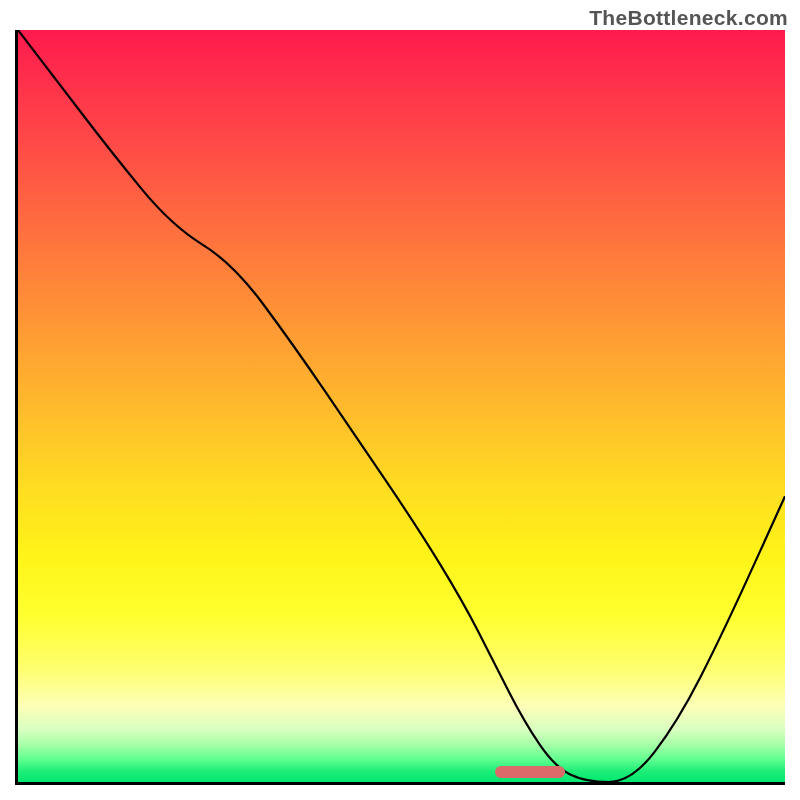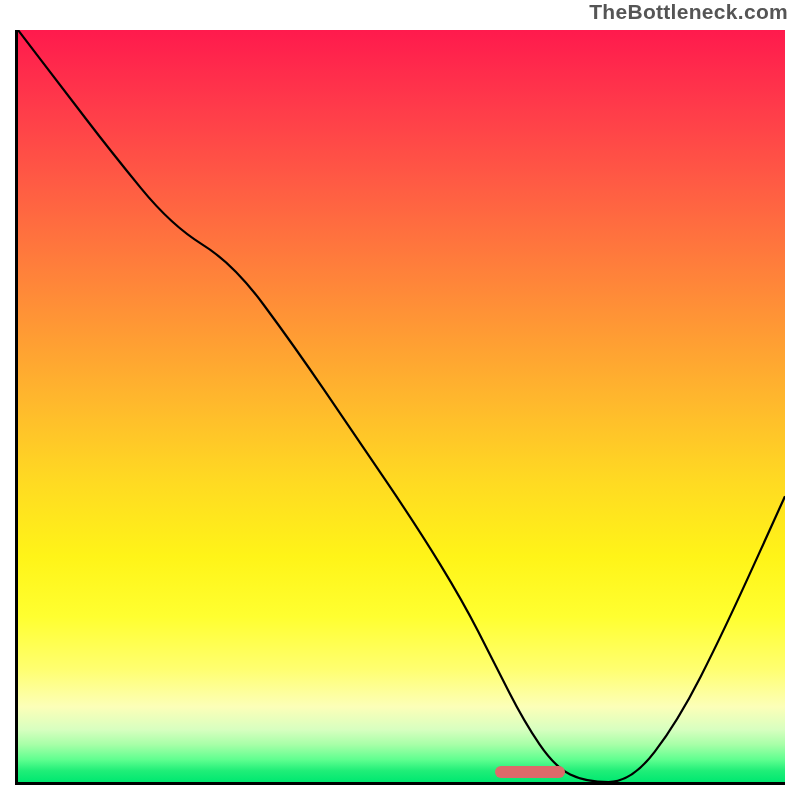--- a/index.html
+++ b/index.html
@@ -6,21 +6,21 @@
   body {
     width: 800px;
     height: 800px;
     background: #ffffff;
     font-family: Arial, sans-serif;
     position: relative;
     overflow: hidden;
   }
   .watermark {
     position: absolute;
-    top: 0;
+    top: 6px;
     right: 12px;
     font-size: 21px;
     font-weight: bold;
     color: #555555;
     letter-spacing: 0.3px;
     z-index: 10;
   }
   .plot-area {
     position: absolute;
     left: 15px;

